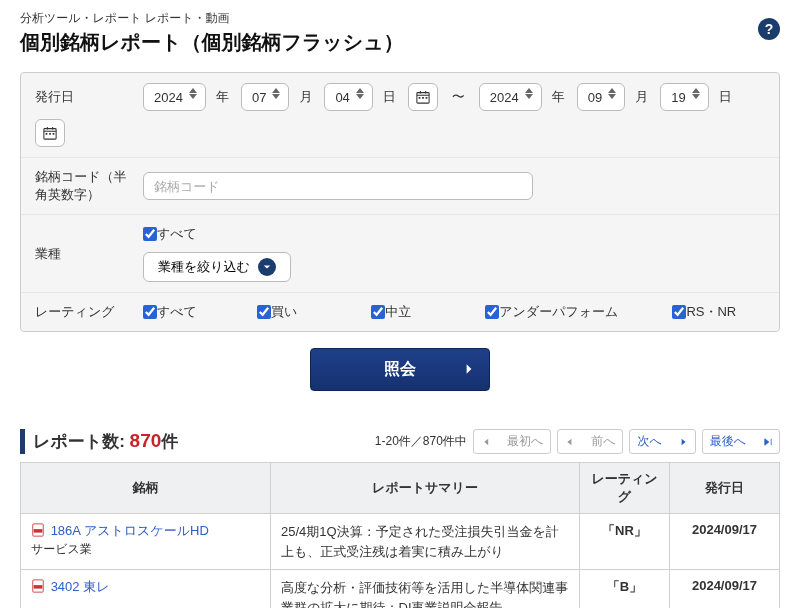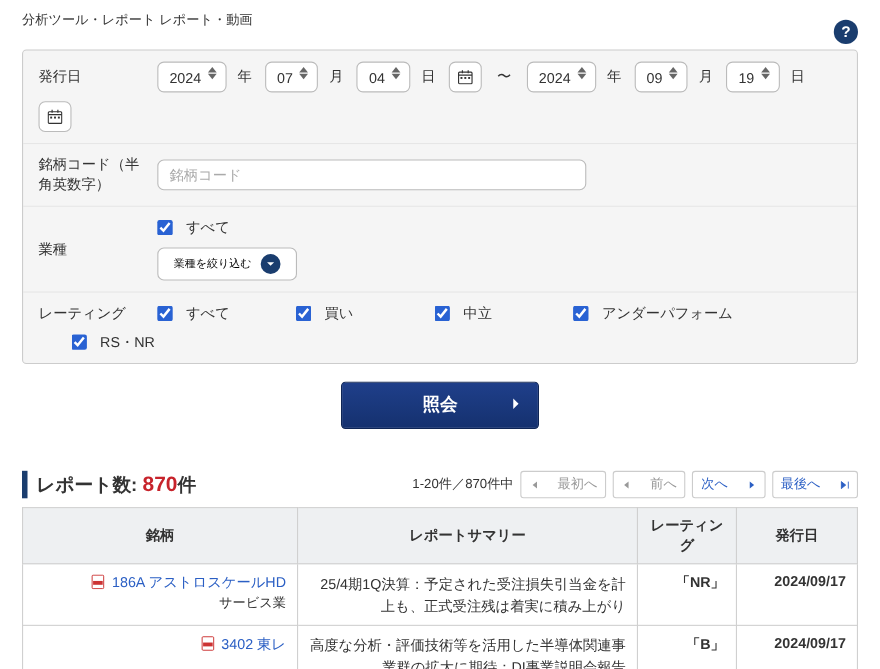--- a/index.html
+++ b/index.html
@@ -14,55 +14,56 @@
     .row-label { width: 100px; font-size: 13px; color: #333; flex-shrink: 0; }
     .select-wrap { position: relative; display: inline-flex; align-items: center; background: #fff; border: 1px solid #bbb; border-radius: 6px; padding: 4px 22px 4px 10px; height: 28px; font-size: 13px; cursor: pointer; }
     .select-wrap::after { content: ""; position: absolute; right: 8px; top: 50%; width: 0; height: 0; border-left: 4px solid transparent; border-right: 4px solid transparent; border-top: 5px solid #666; transform: translateY(-3px); }
     .select-wrap::before { content: ""; position: absolute; right: 8px; top: 50%; width: 0; height: 0; border-left: 4px solid transparent; border-right: 4px solid transparent; border-bottom: 5px solid #666; transform: translateY(-9px); }
     .unit { font-size: 13px; margin: 0 4px 0 2px; }
     .cal-btn { width: 30px; height: 28px; background: #fff; border: 1px solid #bbb; border-radius: 6px; display: inline-flex; align-items: center; justify-content: center; cursor: pointer; }
     .cal-btn svg { width: 14px; height: 14px; }
     .tilde { margin: 0 6px; }
     .text-input { border: 1px solid #bbb; border-radius: 6px; height: 28px; padding: 0 10px; font-size: 13px; width: 390px; background: #fff; }
     .text-input::placeholder { color: #aaa; }
-    .chk { display: inline-flex; align-items: center; gap: 12px; margin-right: 16px; }
+    .chk { display: inline-flex; align-items: center; gap: 0; margin-right: 16px; }
     .chk input { width: 14px; height: 14px; accent-color: #2962d3; }
-    .industry-btn { margin-top: 8px; display: inline-flex; align-items: center; gap: 8px; background: #fff; border: 1px solid #bbb; border-radius: 6px; padding: 5px 14px; cursor: pointer; font-size: 10px; }
+    .industry-btn { margin-top: 8px; display: inline-flex; align-items: center; gap: 8px; background: #fff; border: 1px solid #bbb; border-radius: 6px; padding: 5px 14px; cursor: pointer; font-size: 13px; }
     .chev-circle { width: 18px; height: 18px; border-radius: 50%; background: #1a3d6e; display: flex; align-items: center; justify-content: center; }
     .chev-circle svg { width: 8px; height: 8px; fill: #fff; }
     .submit-row { display: flex; justify-content: center; padding: 16px 0 18px; }
     .submit-btn { background: linear-gradient(#1f3f8a, #15316f); color: #fff; font-size: 16px; font-weight: bold; border: 1px solid #0e2556; border-radius: 4px; padding: 10px 28px; min-width: 180px; display: flex; align-items: center; justify-content: center; gap: 20px; cursor: pointer; position: relative; }
     .submit-btn .chev { position: absolute; right: 16px; }
     .submit-btn .chev svg { width: 8px; height: 12px; fill: #fff; }
     .results { margin: 20px 20px 0; }
     .results-head { display: flex; align-items: center; justify-content: space-between; border-left: 5px solid #1a3d6e; padding-left: 8px; margin-bottom: 8px; }
     .results-title { font-size: 17px; font-weight: bold; }
     .results-count { color: #c7232b; font-size: 19px; font-weight: bold; }
     .results-pager { display: flex; align-items: center; gap: 6px; font-size: 12px; }
     .pager-btn { border: 1px solid #ccc; background: #fff; border-radius: 3px; padding: 3px 7px; cursor: pointer; font-size: 12px; display: inline-flex; align-items: center; gap: 18px; }
     .pager-btn.disabled { color: #999; cursor: default; }
     .pager-btn.active { color: #2b5fc4; }
     .pager-btn svg { width: 8px; height: 8px; }
     table.report { width: 100%; border-collapse: collapse; margin-top: 6px; }
     table.report th { background: #eef0f2; border: 1px solid #d0d0d0; padding: 7px 8px; font-size: 13px; font-weight: bold; text-align: center; }
-    table.report td { border: 1px solid #d0d0d0; padding: 8px 10px; font-size: 13px; vertical-align: top; text-align: right; }
+    table.report td { border: 1px solid #d0d0d0; padding: 8px 10px; font-size: 13px; vertical-align: top; }
     .col-stock { width: 250px; }
     .col-rating { width: 90px; text-align: center; }
     .col-date { width: 110px; text-align: center; }
     .pdf-icon { display: inline-block; width: 14px; height: 14px; vertical-align: -2px; margin-right: 2px; }
     .stock-link { color: #2b5fc4; cursor: pointer; }
     .stock-sector { color: #333; font-size: 12px; margin-top: 1px; }
     .summary-cell { line-height: 1.5; }
     .center { text-align: center; font-weight: bold; }
   </style>
 </head>
 <body>
 
 <div class="header">
   <div class="breadcrumb">分析ツール・レポート レポート・動画</div>
+  <div class="page-title">個別銘柄レポート（個別銘柄フラッシュ）</div>
   <div class="help-icon">?</div>
 </div>
 
 <div class="search-box">
   <div class="row">
     <div class="row-label">発行日</div>
     <div class="select-wrap">
         <span>2024</span>
       </div>
     <span class="unit">年</span>

